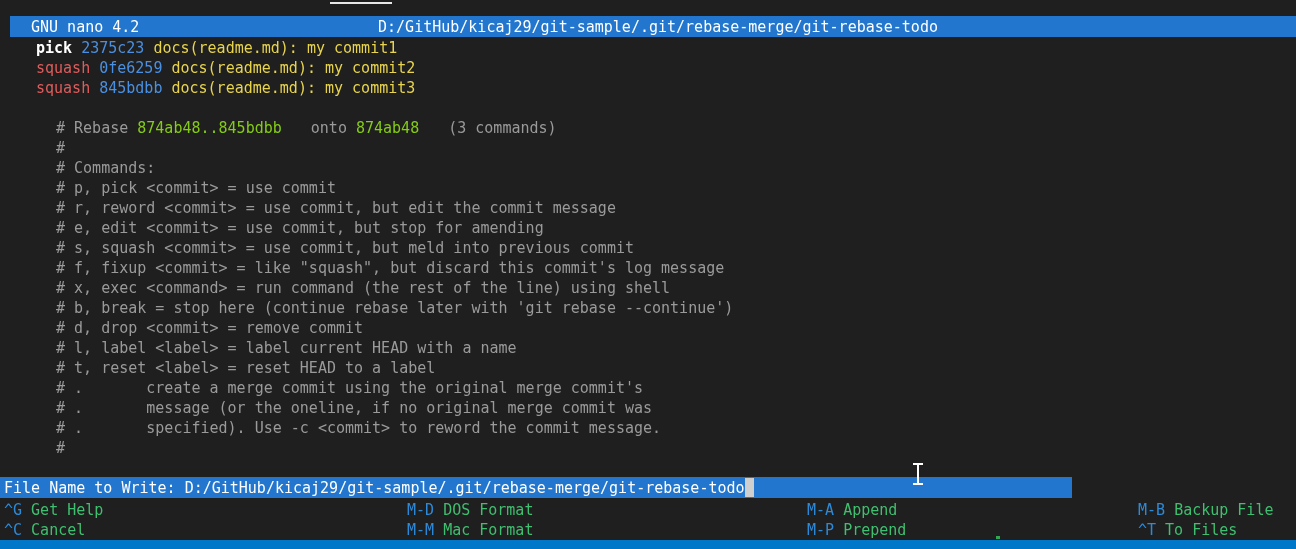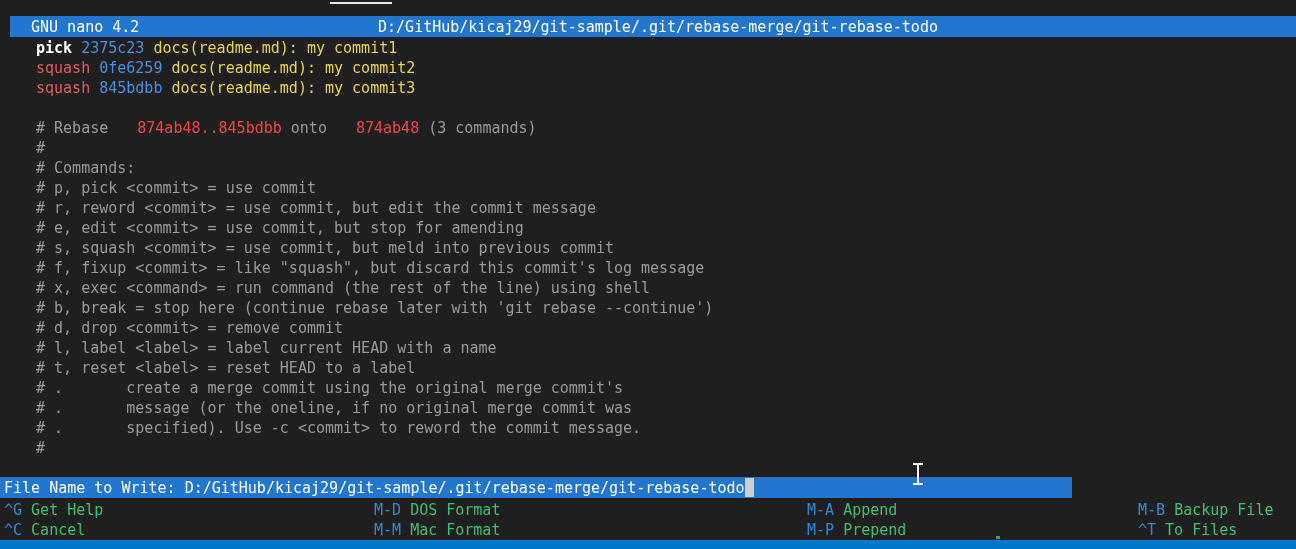--- a/index.html
+++ b/index.html
@@ -72,22 +72,22 @@
     height: 20px;
     white-space: pre;
     padding-left: 4px;
   }
   .line.blank { color: transparent; }
 
   .tok-cmd       { color: #ffffff; font-weight: bold; }
   .tok-cmd-sq    { color: #e05c5c; }
   .tok-hash      { color: #4a90e2; }
   .tok-msg       { color: #e8d44d; }
-  .tok-comment   { color: #9a9a9a; }
-  .tok-chash     { color: #ef4444; margin-left: 20px; }
+  .tok-comment   { color: #9a9a9a; margin-left: 20px; }
+  .tok-chash     { color: #84cc16; }
 
   
   .promptbar {
     position: absolute;
     top: 477px;
     left: 0;
     width: 1072px;
     height: 21px;
     background: #2276ce;
     color: #ffffff;
@@ -122,21 +122,21 @@
   }
   .keyitem {
     position: absolute;
     white-space: pre;
     top: 0;
   }
   .k-key { color: #2d8ad8; }
   .k-lab { color: #3fbf6f; }
 
   .col-1 { left: 4px; text-align: right; }
-  .col-2 { left: 362px; padding-left: 12px; }
+  .col-2 { left: 395px; padding-left: 12px; }
   .col-3 { left: 760px; padding-left: 47px; }
   .col-4 { left: 1138px; }
 
   
   .bottom-strip {
     position: absolute;
     left: 0;
     top: 540px;
     width: 1296px;
     height: 9px;

